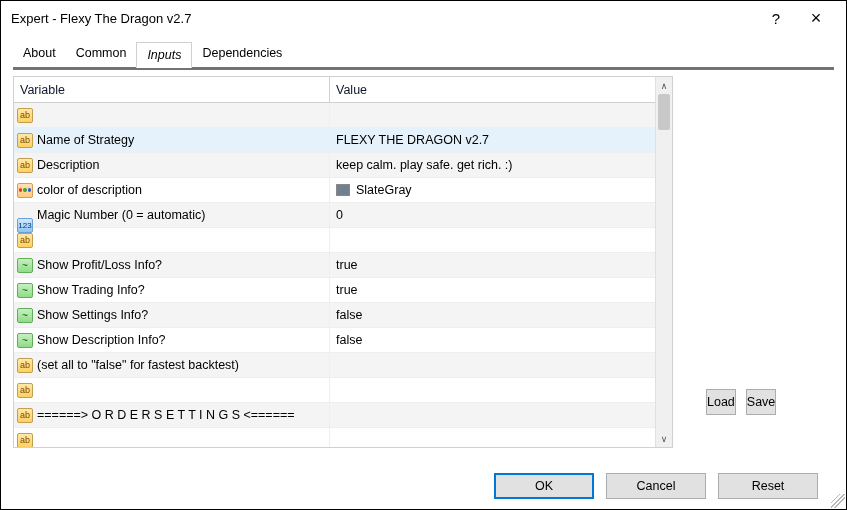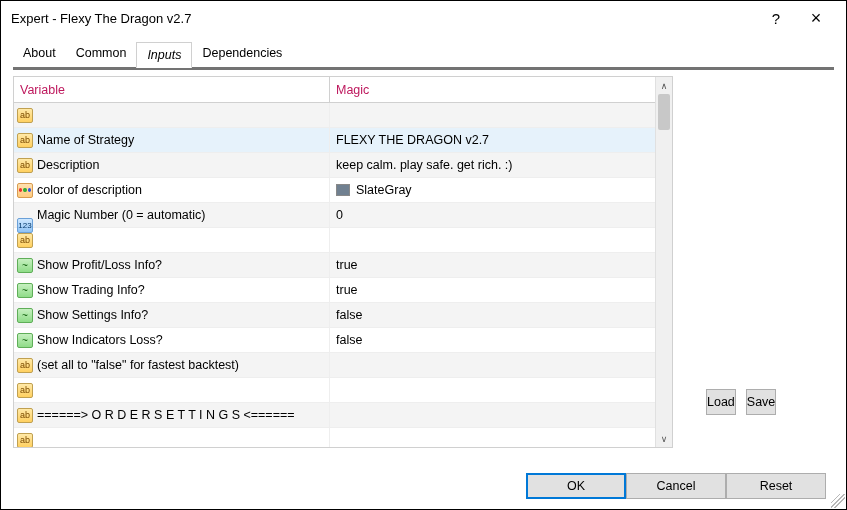--- a/index.html
+++ b/index.html
@@ -18,41 +18,41 @@
   .tabs { display:flex; border-bottom:3px solid #737373; font-size:12.5px; }
   .tab { padding:5px 10px; color:#000; cursor:default; }
   .tab.active { border:1px solid #d0d0d0; border-bottom:1px solid #fff; background:#fff; position:relative; top:1px;font-style:italic; }
   .grid-wrap {
     margin:6px 12px 0 12px; border:1px solid #d0d0d0;
     display:flex; height:372px; position:relative;
   }
   .grid { flex:1; overflow:hidden; }
   .row { display:flex; height:25px; align-items:center; font-size:12.5px; border-bottom:1px solid #eee; }
   .row.header { background:#fff; border-bottom:1px solid #d0d0d0; height:26px; }
-  .row.header .c1, .row.header .c2 { padding:4px 6px; color:#be185d; }
+  .row.header .c1, .row.header .c2 { padding:4px 6px; color:#0f172a; }
   .row.alt { background:#f4f4f4; }
   .row.sel { background:#e6f2fb; }
   .c1 { width:316px; display:flex; align-items:center; gap:4px; padding-left:3px; border-right:1px solid #eee; height:100%; }
   .row.header .c1 { border-right:1px solid #d0d0d0; }
   .c2 { flex:1; display:flex; align-items:center; gap:6px; padding-left:6px; height:100%; }
   .ico { width:16px; height:15px; display:inline-flex; align-items:center; justify-content:center; font-size:9px; font-weight:normal; border-radius:2px; border:1px solid #c0a050; }
   .ico.ab { background:linear-gradient(#ffe9a8,#ffd060); color:#7a4a00; }
   .ico.num { background:linear-gradient(#cfe8ff,#8fc3f5); color:#083a6b; border-color:#6aa0d8; font-size:8px;margin-top:20px;}
   .ico.pal { background:linear-gradient(#ffe0b0,#ffcc80); border-color:#d89b50; }
   .ico.pal b { display:block;width:4px;height:4px;border-radius:50%; }
   .ico.bool { background:linear-gradient(#c6f0c0,#8fdc88); border-color:#5fae58; position:relative; }
   .ico.bool::after{content:"~";color:#0a5a05;font-size:10px;position:absolute;}
   .dot { width:3px;height:3px;background:#555;border-radius:50%; }
   .colorbox { width:14px;height:12px;background:#708090;border:1px solid #888; }
   .scrollbar { width:17px; background:#f0f0f0; border-left:1px solid #e0e0e0; position:relative; }
   .sb-up,.sb-down{height:17px;display:flex;align-items:center;justify-content:center;font-size:9px;color:#555;}
   .sb-thumb{position:absolute;top:17px;left:2px;right:2px;height:36px;background:#c8c8c8;border-radius:2px;}
   .side-buttons { position:absolute; right:12px; top:388px; width:128px; display:flex; flex-direction:row; gap:10px; }
   .btnw { height:26px; border:1px solid #adadad; background:#e1e1e1; font-size:12.5px; cursor:default; display:flex;align-items:center;justify-content:center; }
-  .bottom-row { position:absolute; bottom:10px; right:20px; display:flex; gap:0; }
+  .bottom-row { position:absolute; bottom:10px; right:28px; display:flex; gap:12px; }
   .bottom-row .btnw { width:100px; }
   .btnw.primary { border:2px solid #0078d7; background:#e1e1e1; }
   .grip { position:absolute; right:1px; bottom:1px; width:14px;height:14px;
     background:
       linear-gradient(135deg, transparent 0 6px, #b8b8b8 6px 7px, transparent 7px 100%),
       linear-gradient(135deg, transparent 0 9px, #b8b8b8 9px 10px, transparent 10px 100%),
       linear-gradient(135deg, transparent 0 12px, #b8b8b8 12px 13px, transparent 13px 100%);
   }
 </style>
 </head>
@@ -72,21 +72,21 @@
         <div class="tab">Common</div>
         <div class="tab active">Inputs</div>
         <div class="tab">Dependencies</div>
       </div>
   </div>
 
   <div class="grid-wrap" style="width:660px;">
     <div class="grid" id="grid">
         <div class="row header">
           <div class="c1">Variable</div>
-          <div class="c2">Magic</div>
+          <div class="c2">Value</div>
         </div>
         <div class="row alt">
           <div class="c1">
             <span class="ico ab">ab</span>
             <span><span class="dot"></span></span>
           </div>
           <div class="c2">
             <span></span>
           </div>
         </div>
@@ -163,21 +163,21 @@
             <span class="ico bool"></span>
             <span>Show Settings Info?</span>
           </div>
           <div class="c2">
             <span>false</span>
           </div>
         </div>
         <div class="row">
           <div class="c1">
             <span class="ico bool"></span>
-            <span>Show Indicators Loss?</span>
+            <span>Show Description Info?</span>
           </div>
           <div class="c2">
             <span>false</span>
           </div>
         </div>
         <div class="row alt">
           <div class="c1">
             <span class="ico ab">ab</span>
             <span>(set all to "false" for fastest backtest)</span>
           </div>

